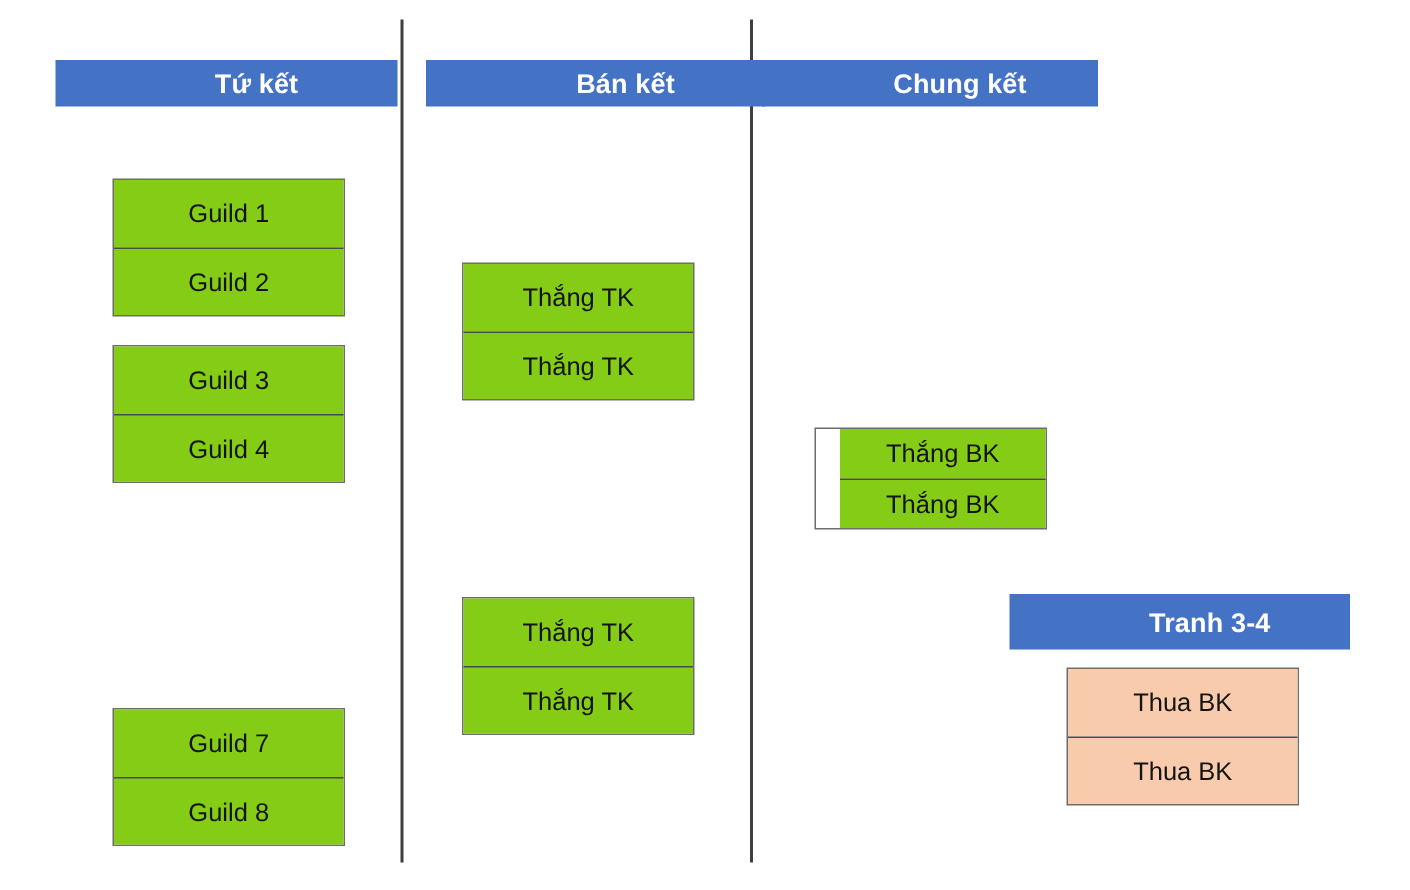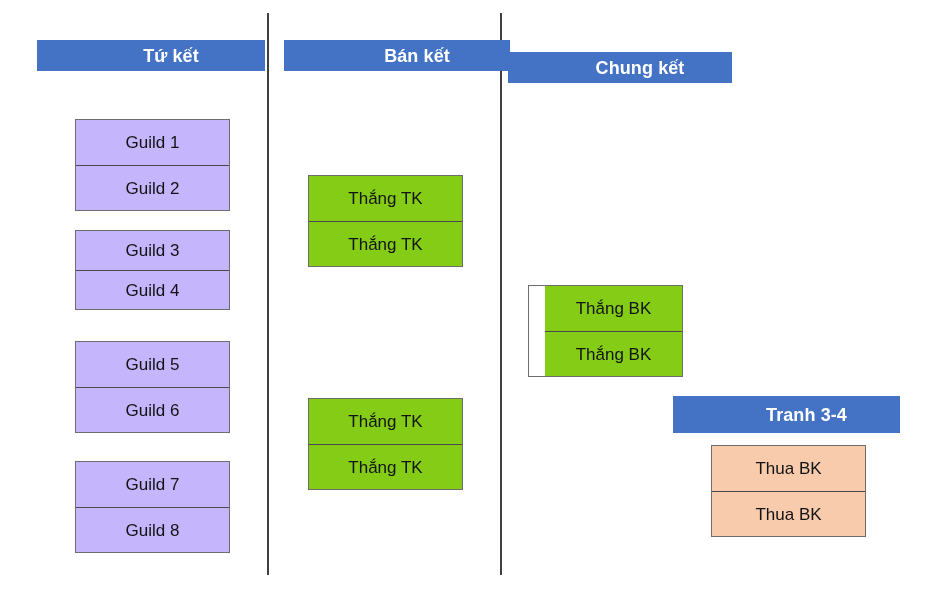--- a/index.html
+++ b/index.html
@@ -55,72 +55,68 @@
     justify-content: center;
     font-size: 17px;
     color: #131313;
     line-height: 1;
     white-space: nowrap;
   }
   .slot + .slot {
     border-top: 1.6px solid #4a4a4a;
   }
 
-  .fill-amber  { background: #c4b5fd; }
+  .fill-amber  { background: #84cc16; }
   .fill-green  { background: #84cc16; }
   .fill-peach  { background: #F8CBAD; }
   .fill-blue   { background: #4472C4; padding-left: 40px; }
 </style>
 </head>
 <body>
 
 <div id="stage">
 
   <div class="divider" style="left:267px; top:13px; height:562px;"></div>
   <div class="divider" style="left:500px; top:13px; height:562px;"></div>
 
   <div class="round-header fill-blue" style="left:37px; top:40px; width:228px; height:31px;">Tứ kết</div>
 
   <div class="round-header fill-blue" style="left:284px; top:40px; width:226px; height:31px;">Bán kết</div>
 
-  <div class="round-header fill-blue" style="left:508px; top:52px; width:224px; height:31px;">Chung kết</div>
+  <div class="round-header fill-blue" style="left:508px; top:40px; width:224px; height:31px;">Chung kết</div>
 
   <div class="round-header fill-blue" style="left:673px; top:396px; width:227px; height:37px;">Tranh 3-4</div>
 
   <div class="match" style="left:75px; top:119px; width:155px; height:92px;">
     <div class="slot fill-amber">Guild 1</div>
     <div class="slot fill-amber">Guild 2</div>
   </div>
 
-  <div class="match" style="left:75px; top:230px; width:155px; height:80px;">
+  <div class="match" style="left:75px; top:230px; width:155px; height:92px;">
     <div class="slot fill-amber">Guild 3</div>
     <div class="slot fill-amber">Guild 4</div>
   </div>
 
-  <div class="match" style="left:75px; top:341px; width:155px; height:92px;">
-    <div class="slot fill-amber">Guild 5</div>
-    <div class="slot fill-amber">Guild 6</div>
-  </div>
 
-  <div class="match" style="left:75px; top:461px; width:155px; height:92px;">
+  <div class="match" style="left:75px; top:472px; width:155px; height:92px;">
     <div class="slot fill-amber">Guild 7</div>
     <div class="slot fill-amber">Guild 8</div>
   </div>
 
   <div class="match" style="left:308px; top:175px; width:155px; height:92px;">
     <div class="slot fill-green">Thắng TK</div>
     <div class="slot fill-green">Thắng TK</div>
   </div>
 
   <div class="match" style="left:308px; top:398px; width:155px; height:92px;">
     <div class="slot fill-green">Thắng TK</div>
     <div class="slot fill-green">Thắng TK</div>
   </div>
 
-  <div class="match" style="left:528px; top:285px; width:155px; height:92px;padding-left:16px;">
+  <div class="match" style="left:543px; top:285px; width:155px; height:68px;padding-left:16px;">
     <div class="slot fill-green">Thắng BK</div>
     <div class="slot fill-green">Thắng BK</div>
   </div>
 
   <div class="match" style="left:711px; top:445px; width:155px; height:92px;">
     <div class="slot fill-peach">Thua BK</div>
     <div class="slot fill-peach">Thua BK</div>
   </div>
 
 </div>

